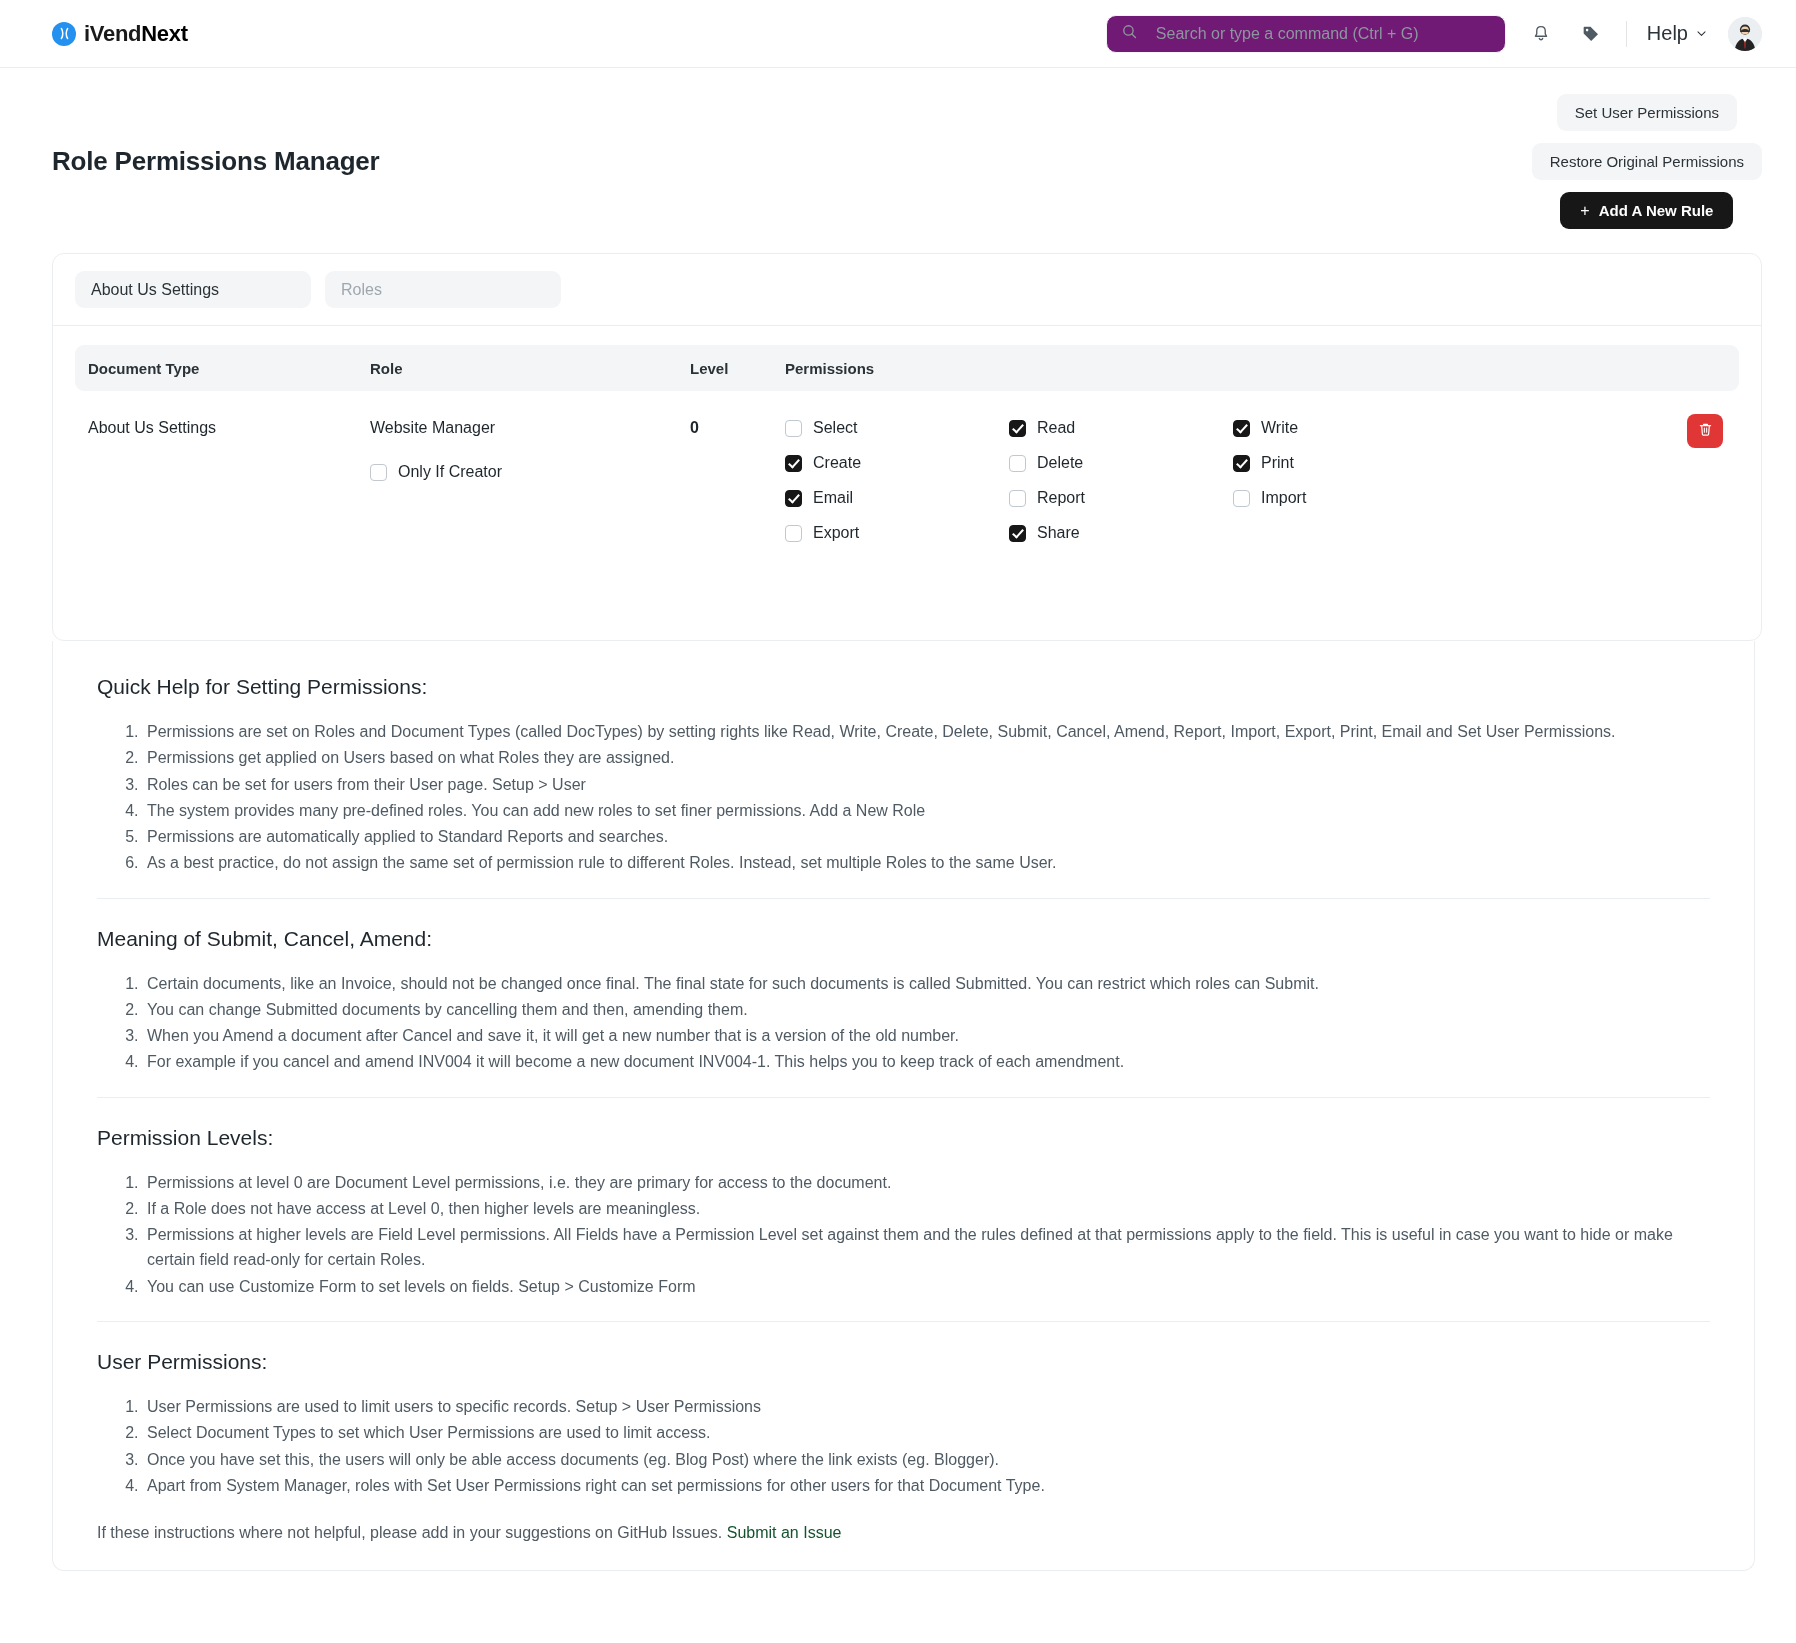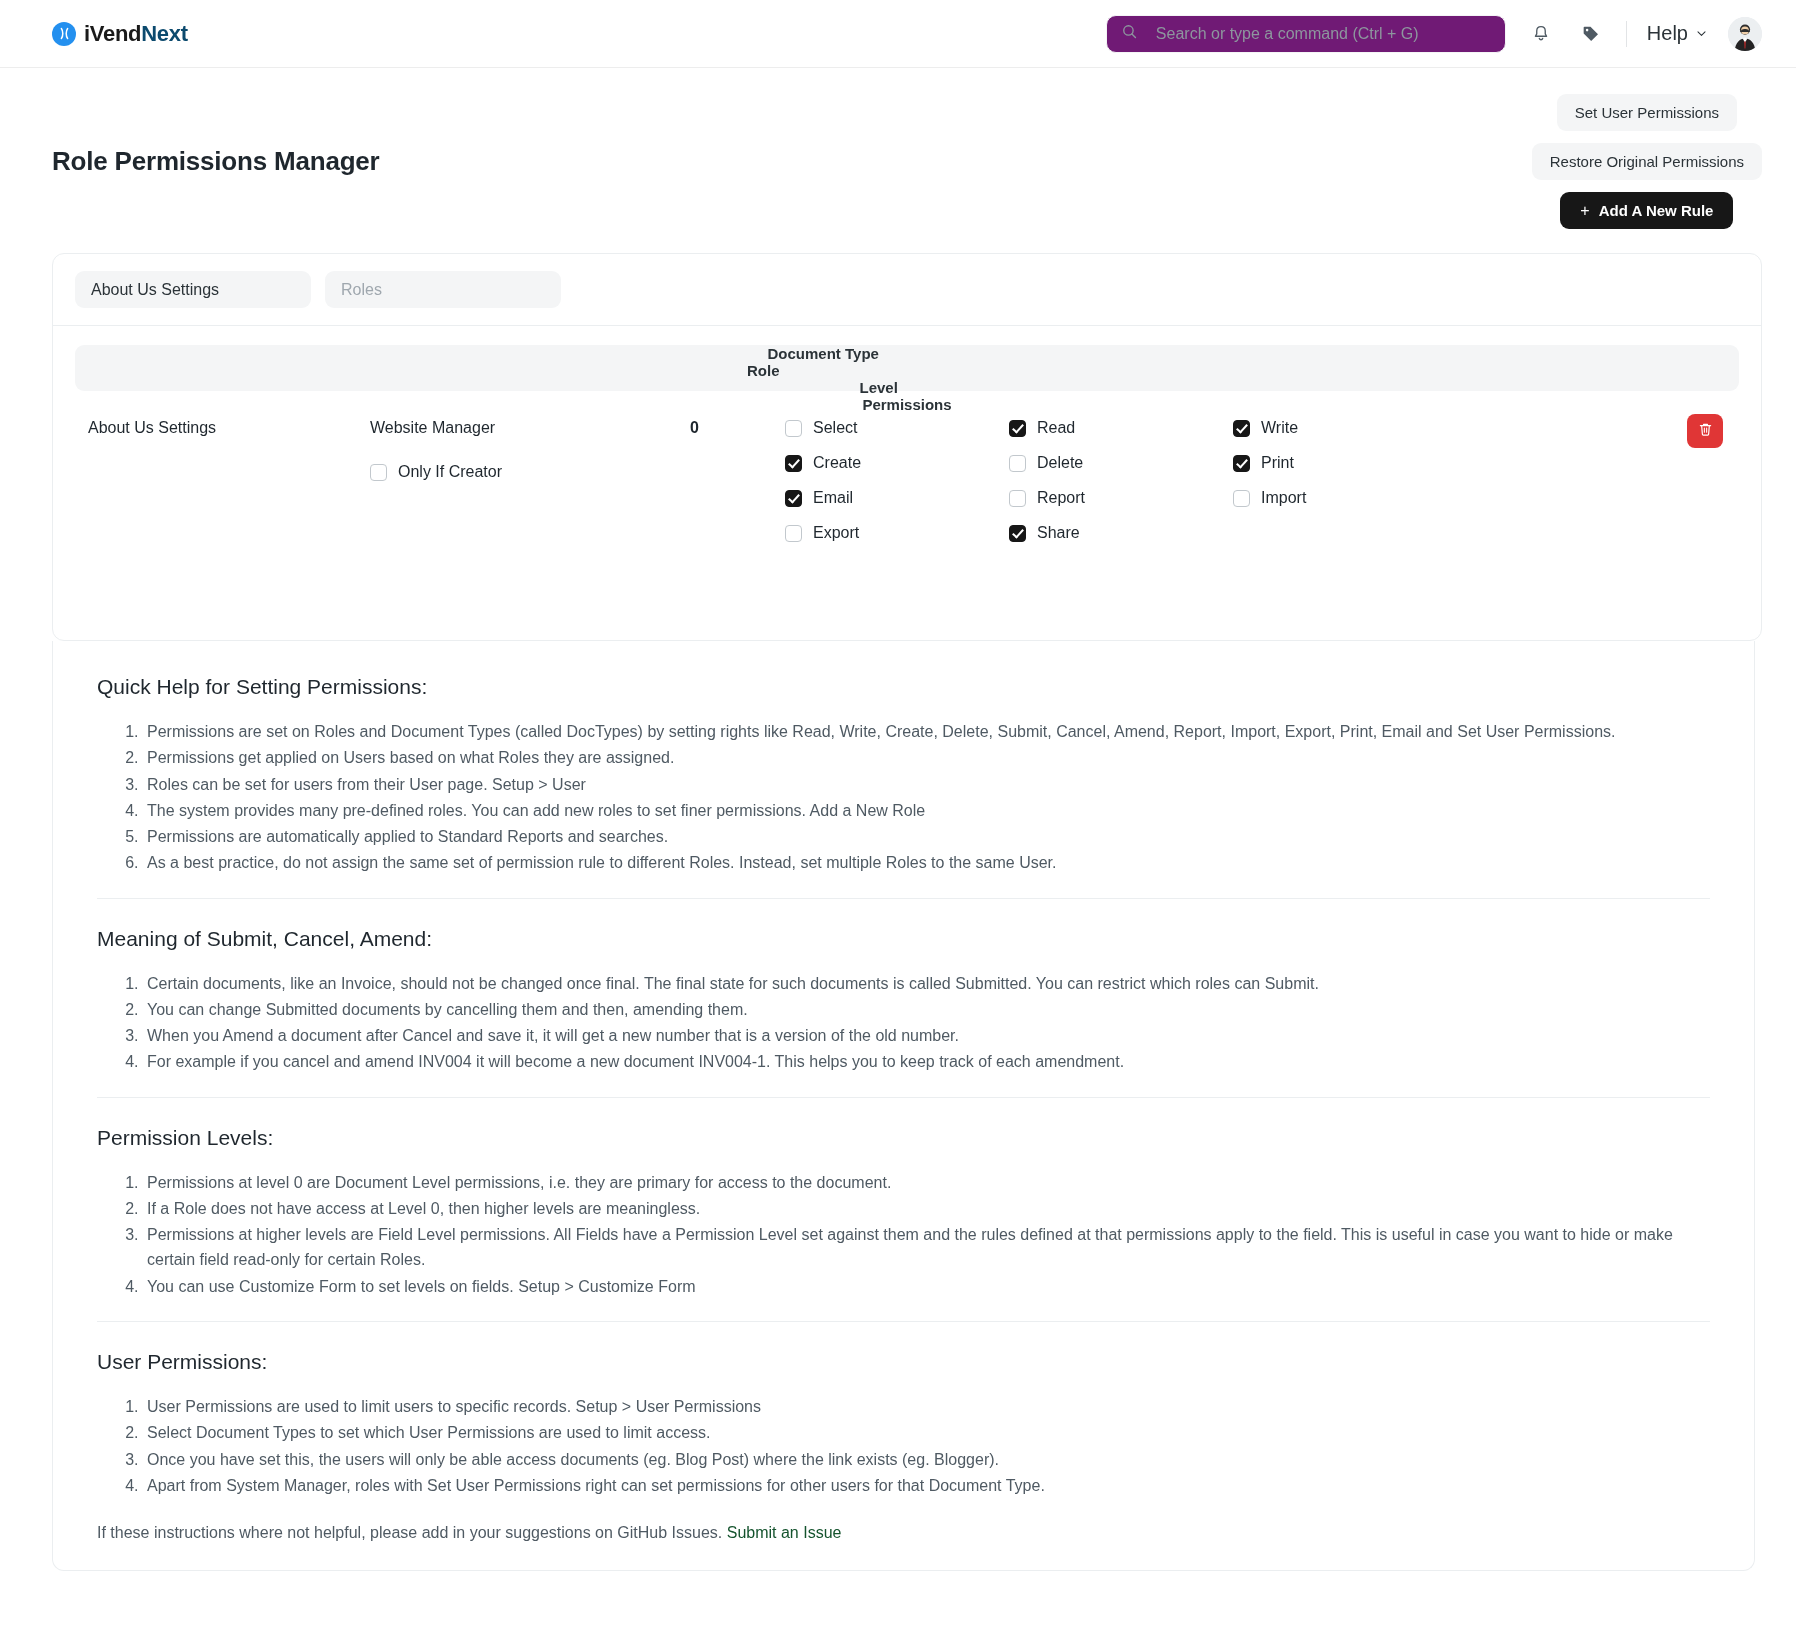--- a/index.html
+++ b/index.html
@@ -24,21 +24,21 @@
   }
   .brand { display: flex; align-items: center; gap: 8px; }
   .brand-mark {
     width: 24px; height: 24px; border-radius: 50%;
     background: #2490ef;
     display: flex; align-items: center; justify-content: center;
     color: #fff; font-size: 14px; font-weight: bold; line-height: 1;
   }
   .brand-text { font-size: 22px; font-weight: bold; letter-spacing: -0.3px; }
   .brand-text .b-dark { color: #1a1a1a; }
-  .brand-text .b-blue { color: #0c4a6e; }
+  .brand-text .b-blue { color: #000000; }
 
   .nav-right {
     margin-left: auto;
     display: flex;
     align-items: center;
     gap: 20px;
   }
   .searchbox {
     width: 400px;
     height: 38px;
@@ -126,21 +126,20 @@
   .thead {
     display: flex;
     background: #f4f5f6;
     border-radius: 9px;
     height: 46px;
     align-items: center;
     padding: 0 10px;
     font-size: 15px;
     font-weight: bold;
     color: #2b3338;
-    flex-direction: column;
   }
   .col-doc   { width: 285px; padding-left: 3px; }
   .col-role  { width: 320px; }
   .col-level { width: 95px; }
   .col-perm  { flex: 1; }
 
   .trow {
     display: flex;
     padding: 28px 10px 0 10px;
     position: relative;

